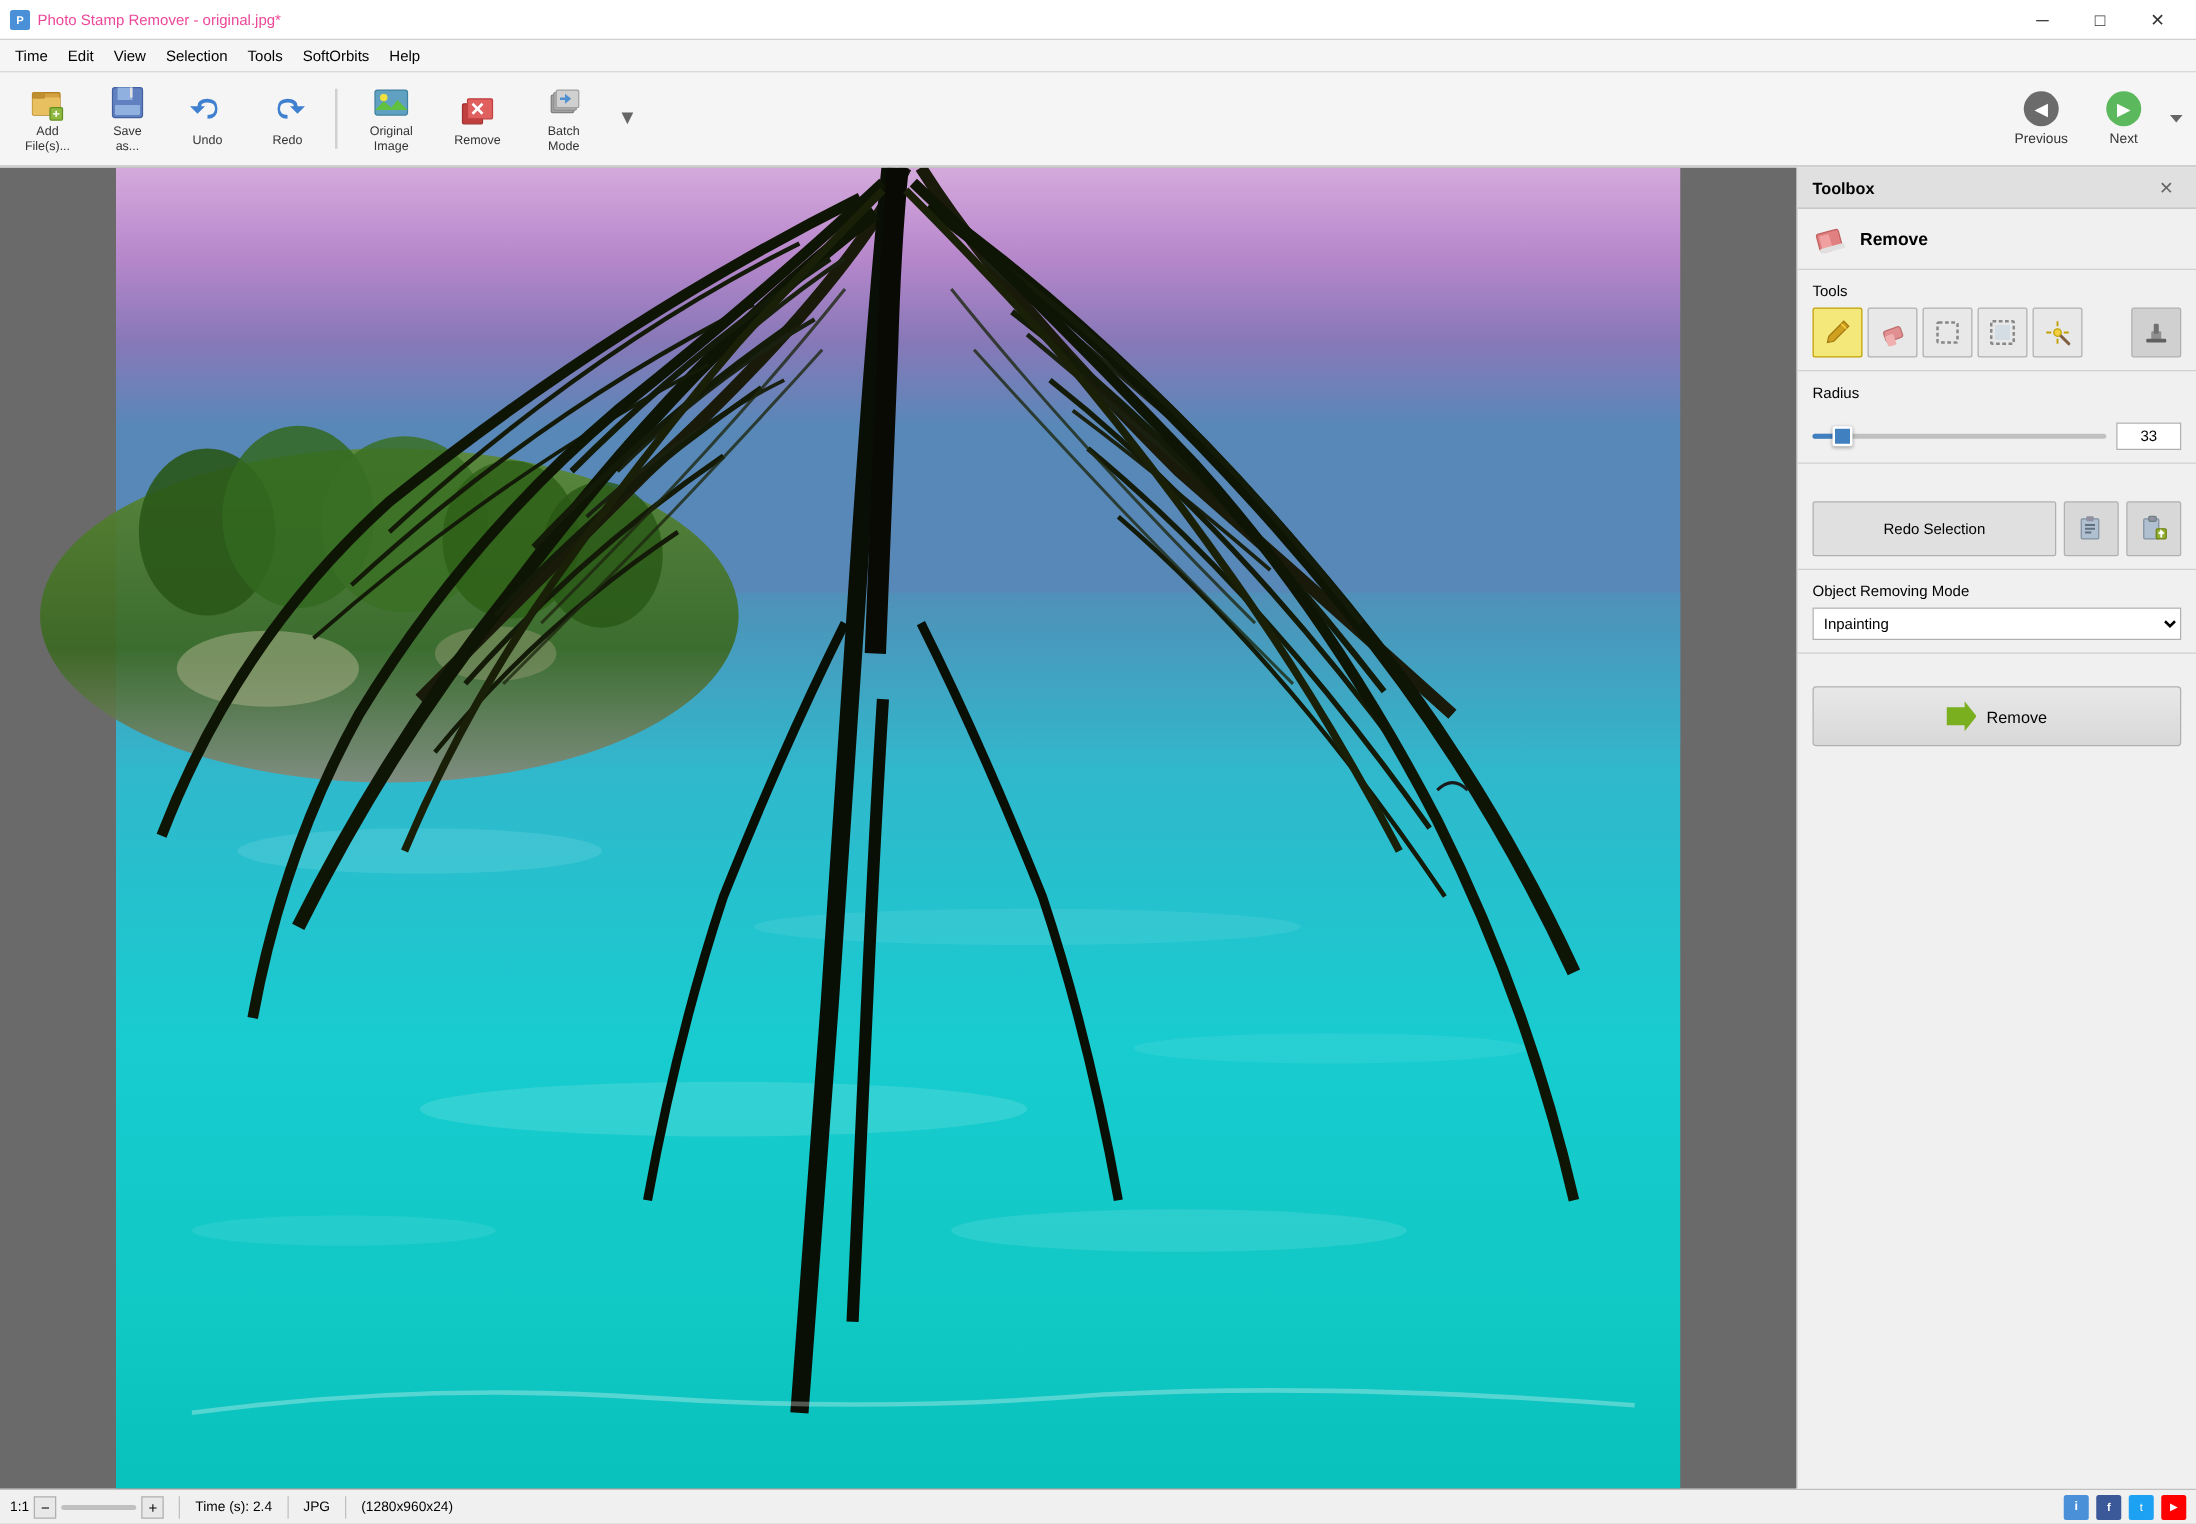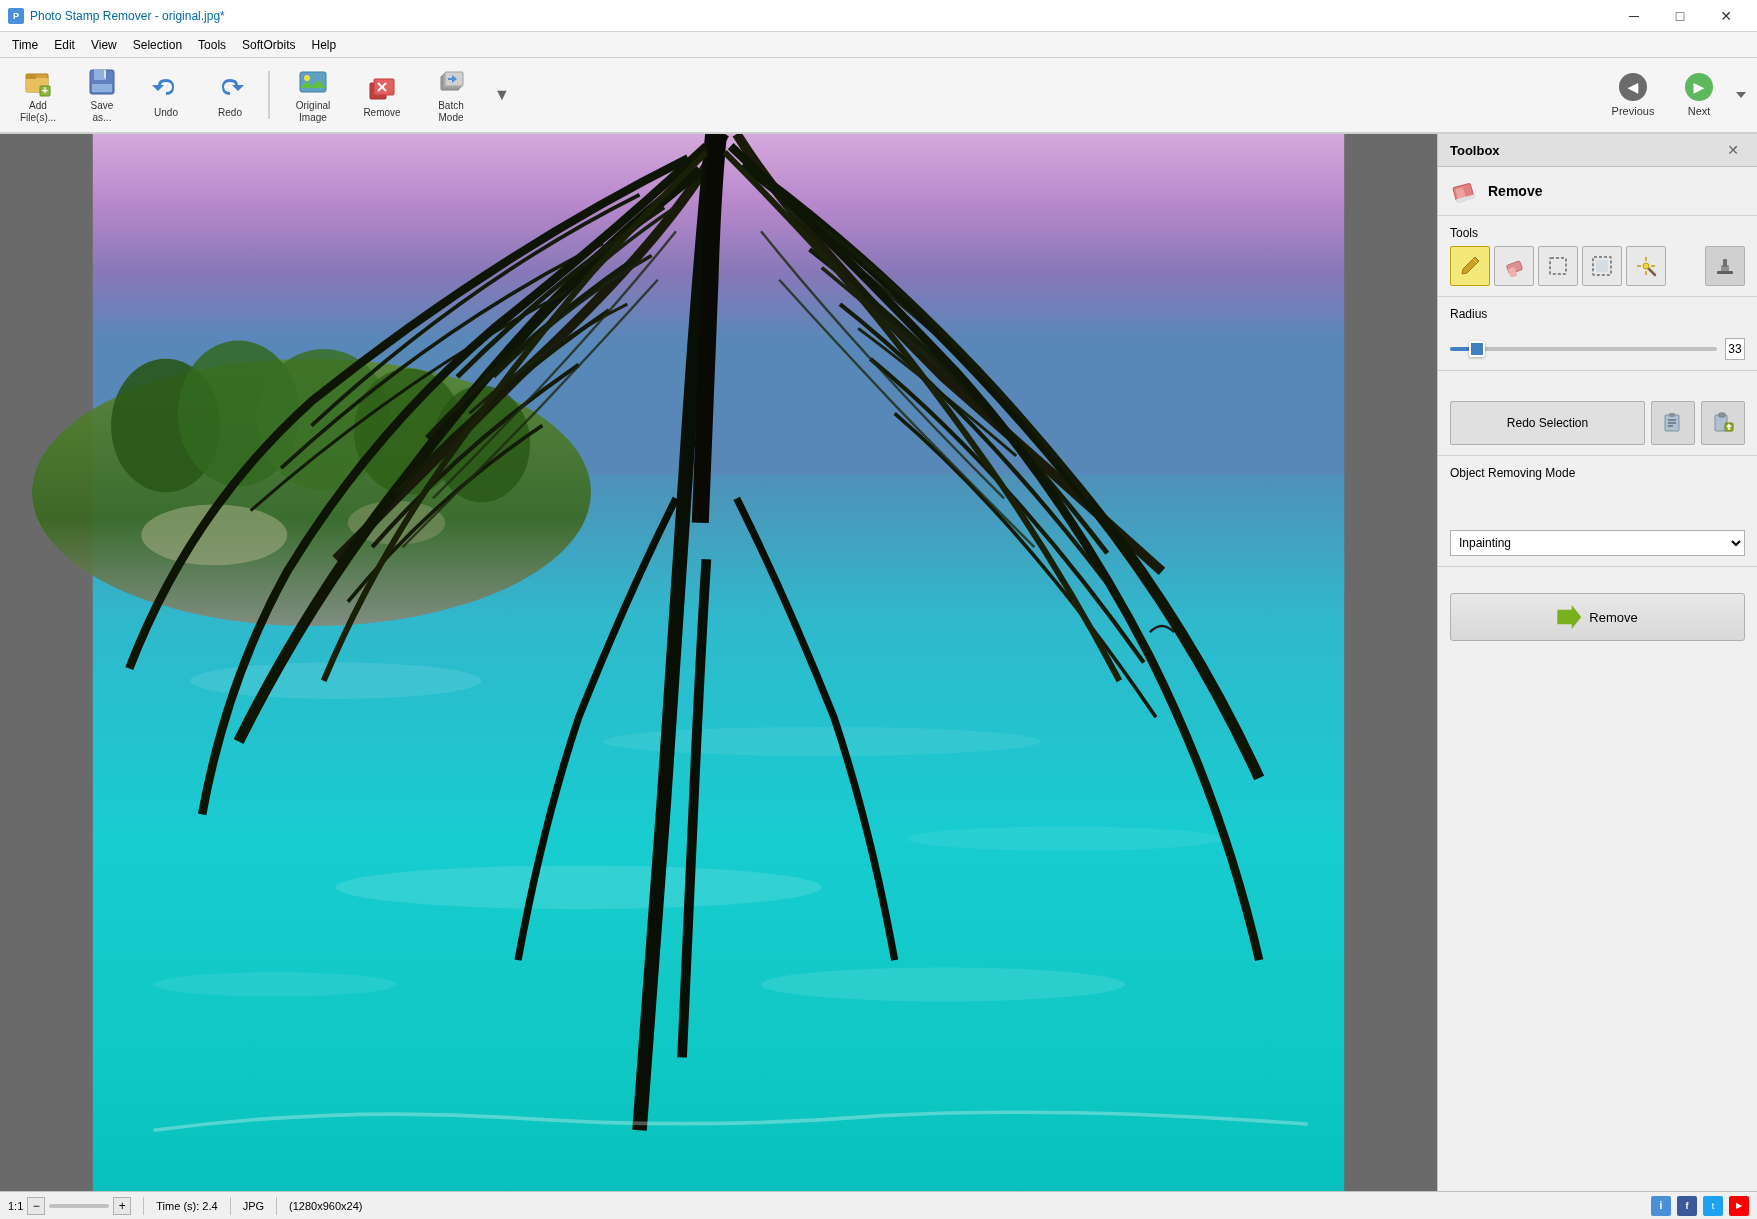--- a/index.html
+++ b/index.html
@@ -11,21 +11,21 @@
       height: 32px;
       display: flex;
       align-items: center;
       justify-content: space-between;
       padding: 0 8px;
       border-bottom: 1px solid #d0d0d0;
       user-select: none;
     }
     .title-bar-left { display: flex; align-items: center; gap: 6px; }
     .title-bar-icon { width: 16px; height: 16px; background: #4a90d9; border-radius: 2px; display: flex; align-items: center; justify-content: center; color: white; font-size: 10px; font-weight: bold; }
-    .title-bar-title { font-size: 12px; color: #0369a1; }
+    .title-bar-title { font-size: 12px; color: #ec4899; }
     .title-bar-controls { display: flex; gap: 0; }
     .title-bar-btn { width: 46px; height: 32px; border: none; background: transparent; cursor: pointer; font-size: 14px; color: #333; display: flex; align-items: center; justify-content: center; }
 
     
     .menu-bar {
       background: #f5f5f5;
       height: 26px;
       display: flex;
       align-items: center;
       padding: 0 4px;
@@ -194,21 +194,21 @@
       top: -6px;
       width: 16px;
       height: 16px;
       background: #4080c0;
       border: 2px solid white;
       border-radius: 2px;
       cursor: pointer;
       box-shadow: 0 1px 3px rgba(0,0,0,0.3);
     }
     .radius-value {
-      width: 20px;
+      width: 52px;
       height: 22px;
       border: 1px solid #b0b0b0;
       background: white;
       text-align: center;
       font-size: 12px;
       display: flex; align-items: center; justify-content: center;
     }
 
     
     .action-row {
@@ -241,21 +241,20 @@
     .mode-label { font-size: 12px; margin-bottom: 6px; }
     .mode-select {
       width: 100%;
       height: 26px;
       border: 1px solid #b0b0b0;
       background: white;
       font-size: 12px;
       padding: 2px 4px;
       cursor: pointer;
       appearance: auto;
-      margin-top: 44px;
     }
 
     
     .remove-btn-section { padding: 16px 12px; }
     .remove-btn {
       width: 100%;
       height: 48px;
       background: linear-gradient(to bottom, #e8e8e8, #d8d8d8);
       border: 1px solid #b0b0b0;
       cursor: pointer;

